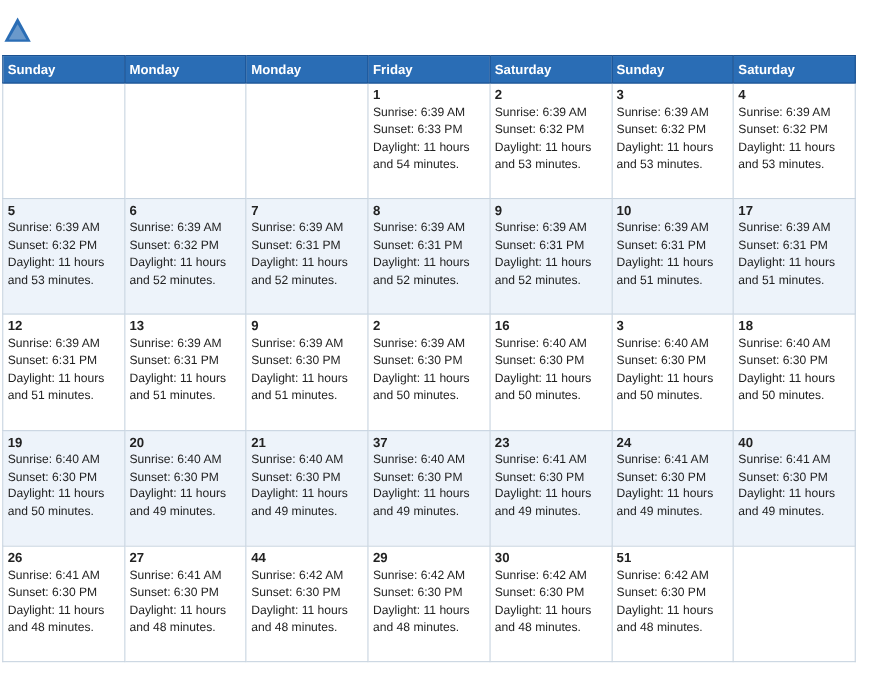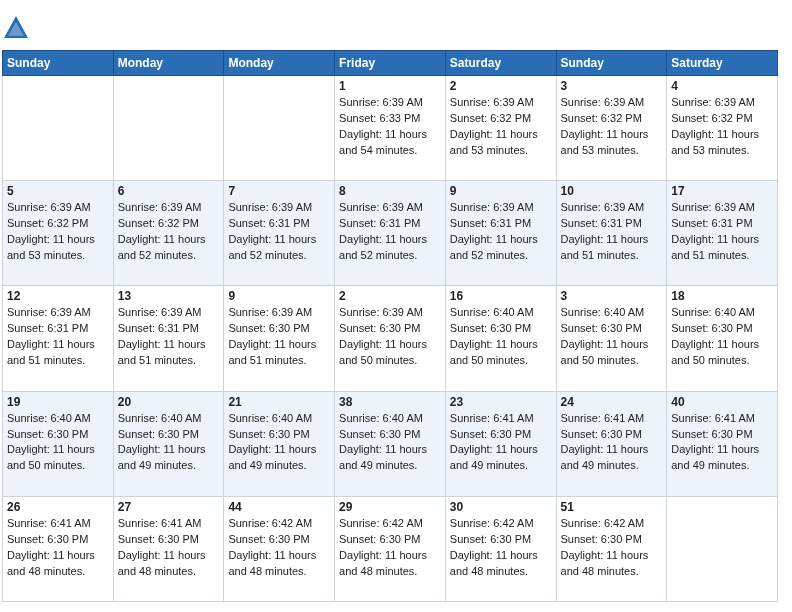--- a/index.html
+++ b/index.html
@@ -287,21 +287,21 @@
 and 49 minutes.</div>
           </td>
           <td>
             <span class="day-num">21</span>
             <div class="day-info" style="white-space: pre-line;">Sunrise: 6:40 AM
 Sunset: 6:30 PM
 Daylight: 11 hours
 and 49 minutes.</div>
           </td>
           <td>
-            <span class="day-num">38</span>
+            <span class="day-num">37</span>
             <div class="day-info" style="white-space: pre-line;">Sunrise: 6:40 AM
 Sunset: 6:30 PM
 Daylight: 11 hours
 and 49 minutes.</div>
           </td>
           <td>
             <span class="day-num">23</span>
             <div class="day-info" style="white-space: pre-line;">Sunrise: 6:41 AM
 Sunset: 6:30 PM
 Daylight: 11 hours

